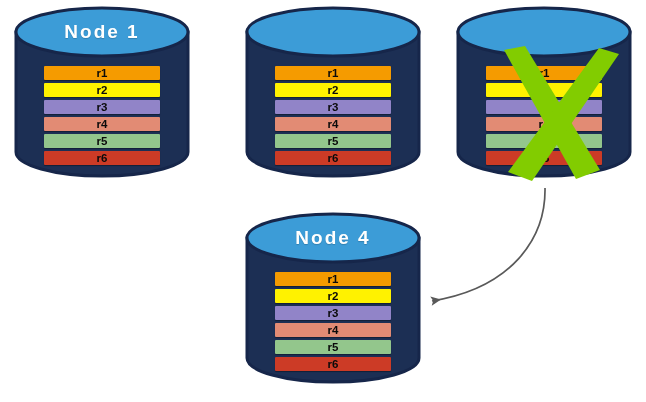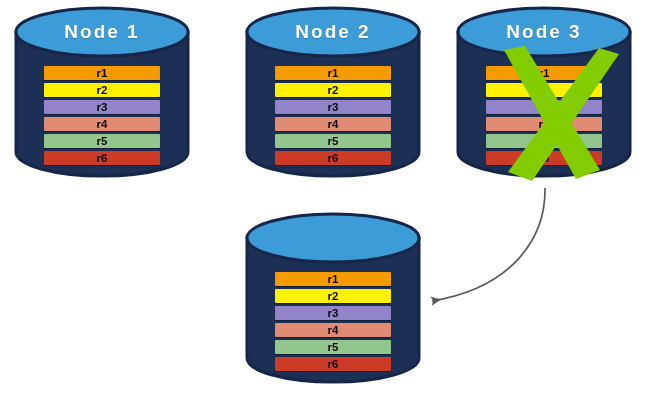--- a/index.html
+++ b/index.html
@@ -85,52 +85,51 @@
       <div class="rec" style="left: 30px; top: 94px; background: rgb(145, 132, 200);">r3</div>
       <div class="rec" style="left: 30px; top: 111px; background: rgb(226, 139, 116);">r4</div>
       <div class="rec" style="left: 30px; top: 128px; background: rgb(147, 198, 140);">r5</div>
       <div class="rec" style="left: 30px; top: 145px; background: rgb(204, 59, 38);">r6</div>
     </div>
     <div class="node" style="left: 245px; top: 6px; width: 176px; height: 176px;">
       <svg class="node-svg" width="176" height="176" viewBox="0 0 176 176">
         <path d="M2,26 L2,146 A86,24 0 0 0 174,146 L174,26 Z" fill="#1C2F54" stroke="#16264a" stroke-width="3"></path>
         <ellipse cx="88" cy="26" rx="86" ry="24" fill="#3C9CD7" stroke="#16264a" stroke-width="3"></ellipse>
       </svg>
-      <div class="node-title" style="top: 15px;">Node  2</div>
       <div class="rec" style="left: 30px; top: 60px; background: rgb(245, 155, 0);">r1</div>
       <div class="rec" style="left: 30px; top: 77px; background: rgb(255, 242, 0);">r2</div>
       <div class="rec" style="left: 30px; top: 94px; background: rgb(145, 132, 200);">r3</div>
       <div class="rec" style="left: 30px; top: 111px; background: rgb(226, 139, 116);">r4</div>
       <div class="rec" style="left: 30px; top: 128px; background: rgb(147, 198, 140);">r5</div>
       <div class="rec" style="left: 30px; top: 145px; background: rgb(204, 59, 38);">r6</div>
     </div>
     <div class="node" style="left: 456px; top: 6px; width: 176px; height: 176px;">
       <svg class="node-svg" width="176" height="176" viewBox="0 0 176 176">
         <path d="M2,26 L2,146 A86,24 0 0 0 174,146 L174,26 Z" fill="#1C2F54" stroke="#16264a" stroke-width="3"></path>
         <ellipse cx="88" cy="26" rx="86" ry="24" fill="#3C9CD7" stroke="#16264a" stroke-width="3"></ellipse>
       </svg>
-      <div class="node-title" style="top: 15px;">Node  3</div>
       <div class="rec" style="left: 30px; top: 60px; background: rgb(245, 155, 0);">r1</div>
       <div class="rec" style="left: 30px; top: 77px; background: rgb(255, 242, 0);">r2</div>
       <div class="rec" style="left: 30px; top: 94px; background: rgb(145, 132, 200);">r3</div>
       <div class="rec" style="left: 30px; top: 111px; background: rgb(226, 139, 116);">r4</div>
       <div class="rec" style="left: 30px; top: 128px; background: rgb(147, 198, 140);">r5</div>
       <div class="rec" style="left: 30px; top: 145px; background: rgb(204, 59, 38);">r6</div>
       <svg class="xmark" width="176" height="176" viewBox="0 0 176 176" style="left: 0px; top: 0px;">
         <g fill="#82CC00">
           <path d="M48,44 L69,40 L144,164 L120,173 Z"></path>
           <path d="M143,42 L163,48 L76,175 L52,166 Z"></path>
         </g>
       </svg>
     </div>
     <div class="node" style="left: 245px; top: 212px; width: 176px; height: 176px;">
       <svg class="node-svg" width="176" height="176" viewBox="0 0 176 176">
         <path d="M2,26 L2,146 A86,24 0 0 0 174,146 L174,26 Z" fill="#1C2F54" stroke="#16264a" stroke-width="3"></path>
         <ellipse cx="88" cy="26" rx="86" ry="24" fill="#3C9CD7" stroke="#16264a" stroke-width="3"></ellipse>
       </svg>
+      <div class="node-title" style="top: 15px;">Node  4</div>
       <div class="rec" style="left: 30px; top: 60px; background: rgb(245, 155, 0);">r1</div>
       <div class="rec" style="left: 30px; top: 77px; background: rgb(255, 242, 0);">r2</div>
       <div class="rec" style="left: 30px; top: 94px; background: rgb(145, 132, 200);">r3</div>
       <div class="rec" style="left: 30px; top: 111px; background: rgb(226, 139, 116);">r4</div>
       <div class="rec" style="left: 30px; top: 128px; background: rgb(147, 198, 140);">r5</div>
       <div class="rec" style="left: 30px; top: 145px; background: rgb(204, 59, 38);">r6</div>
     </div>
   </div>
 
 <svg class="arrow-layer" viewBox="0 0 646 402" width="646" height="402" xmlns="http://www.w3.org/2000/svg">

